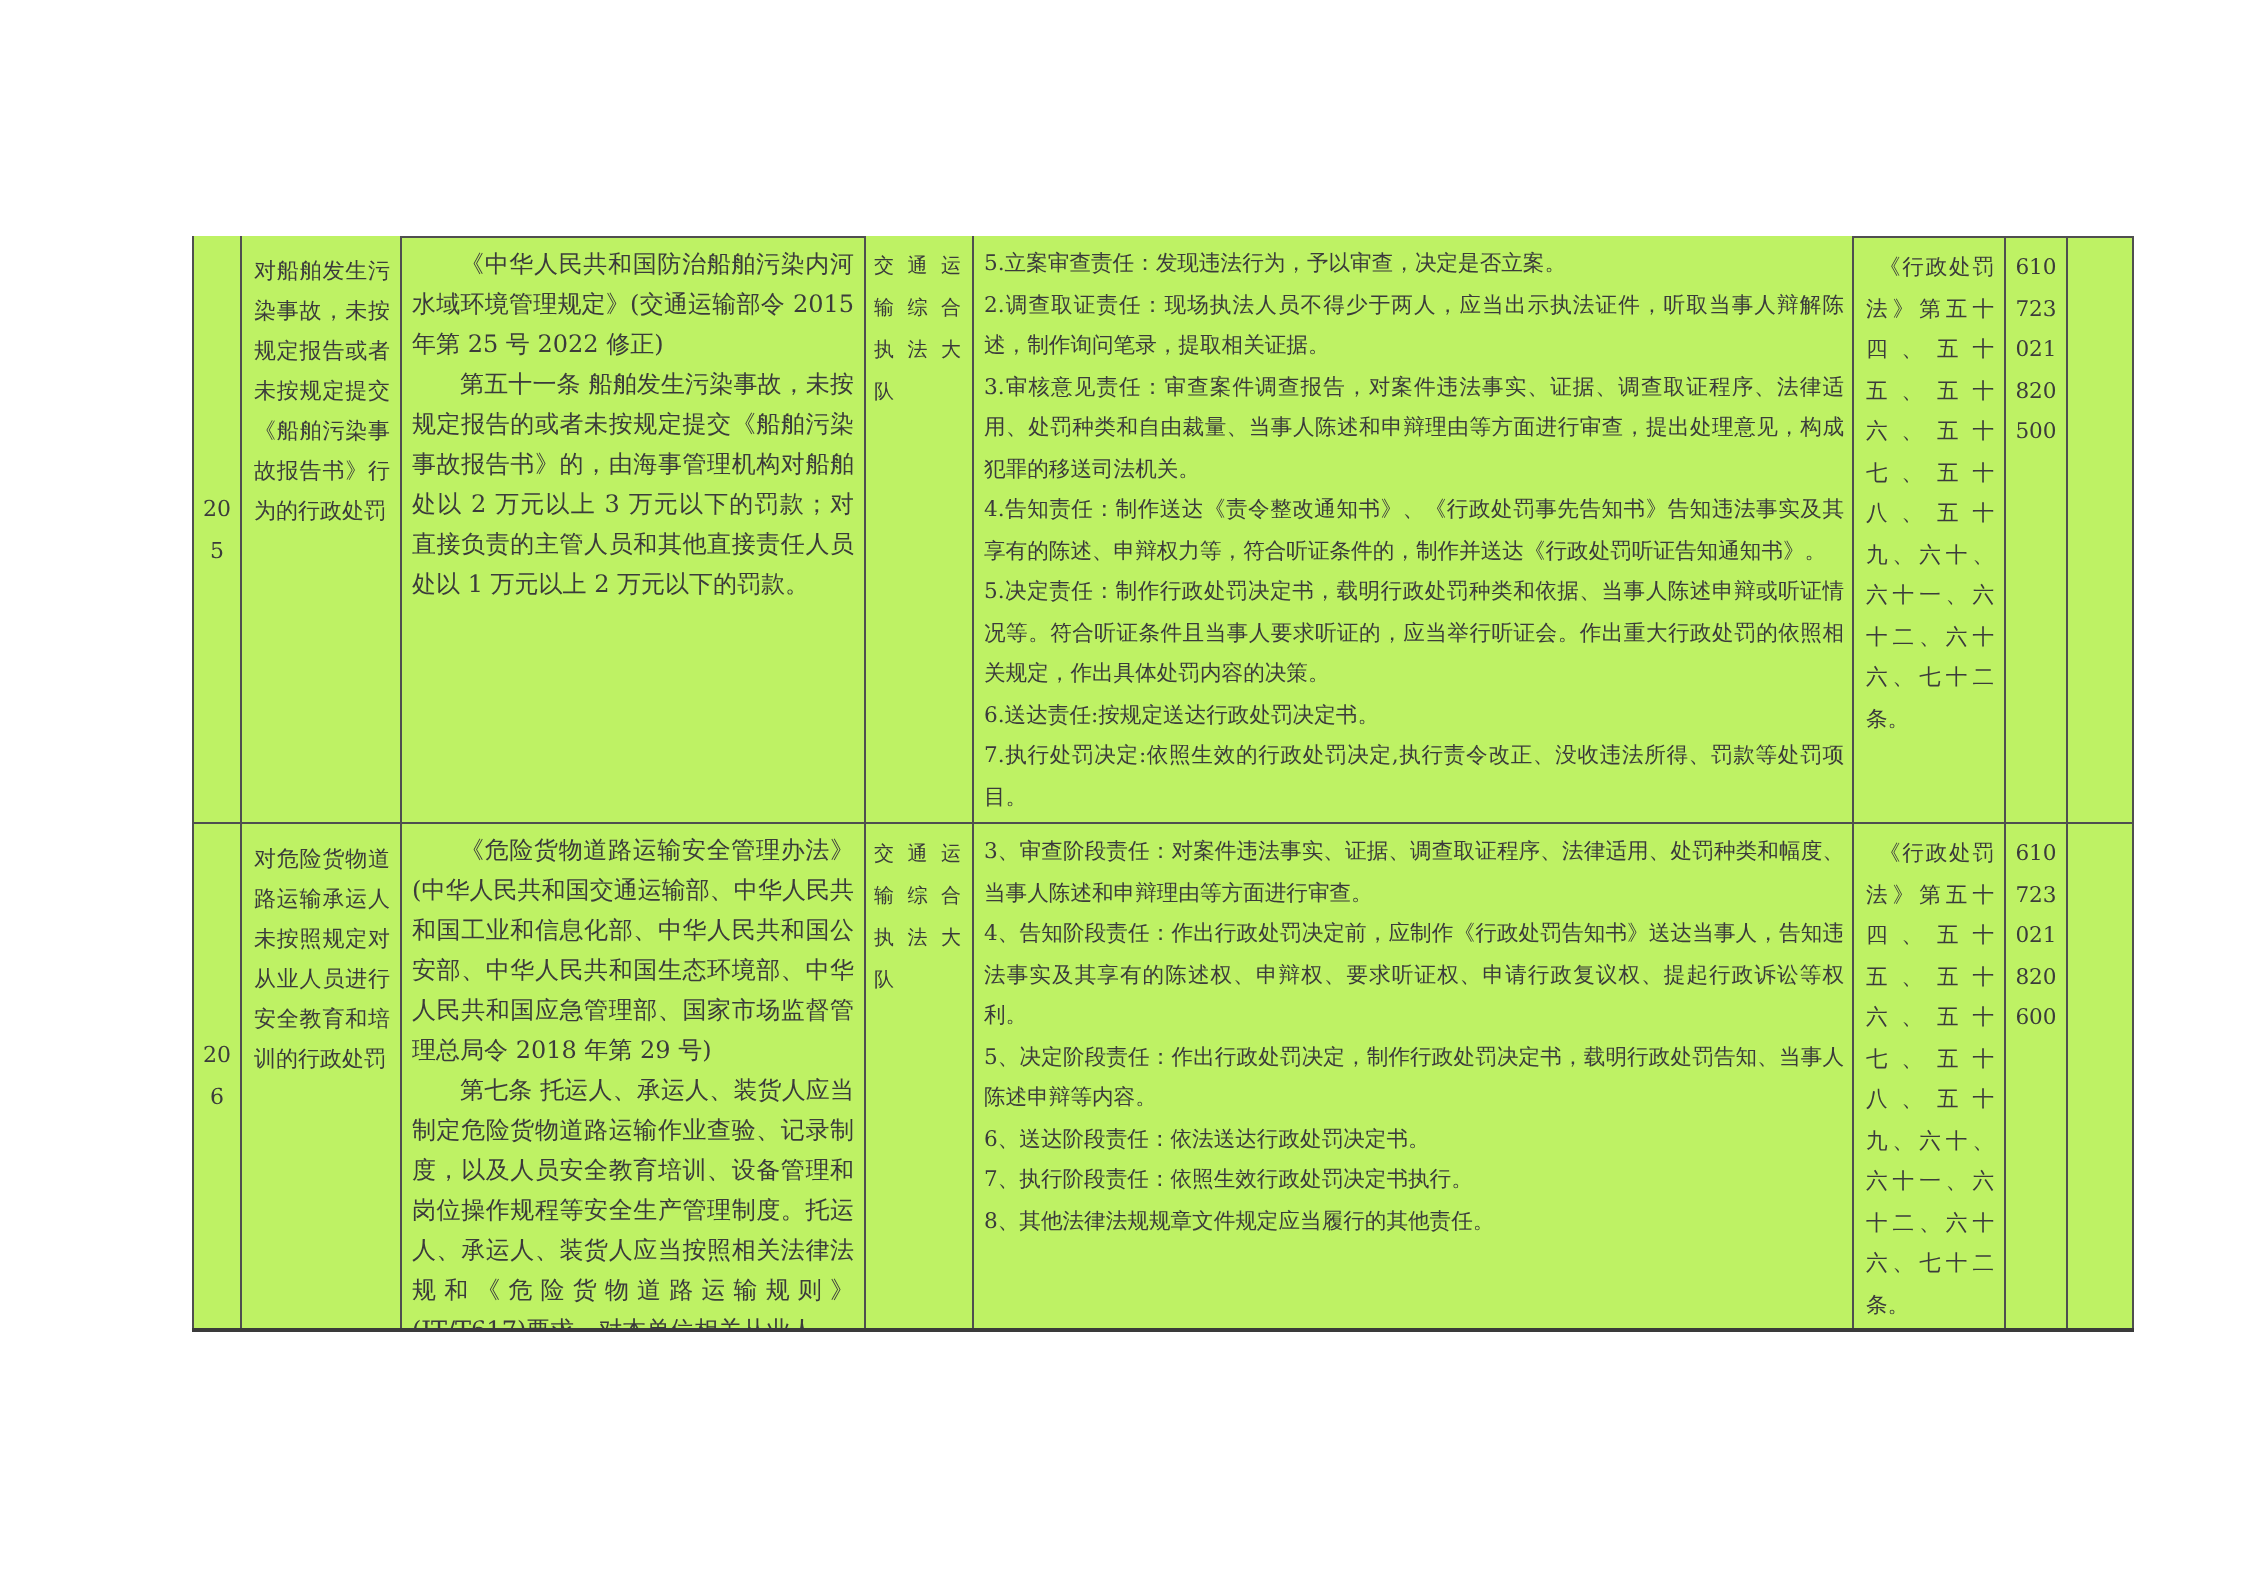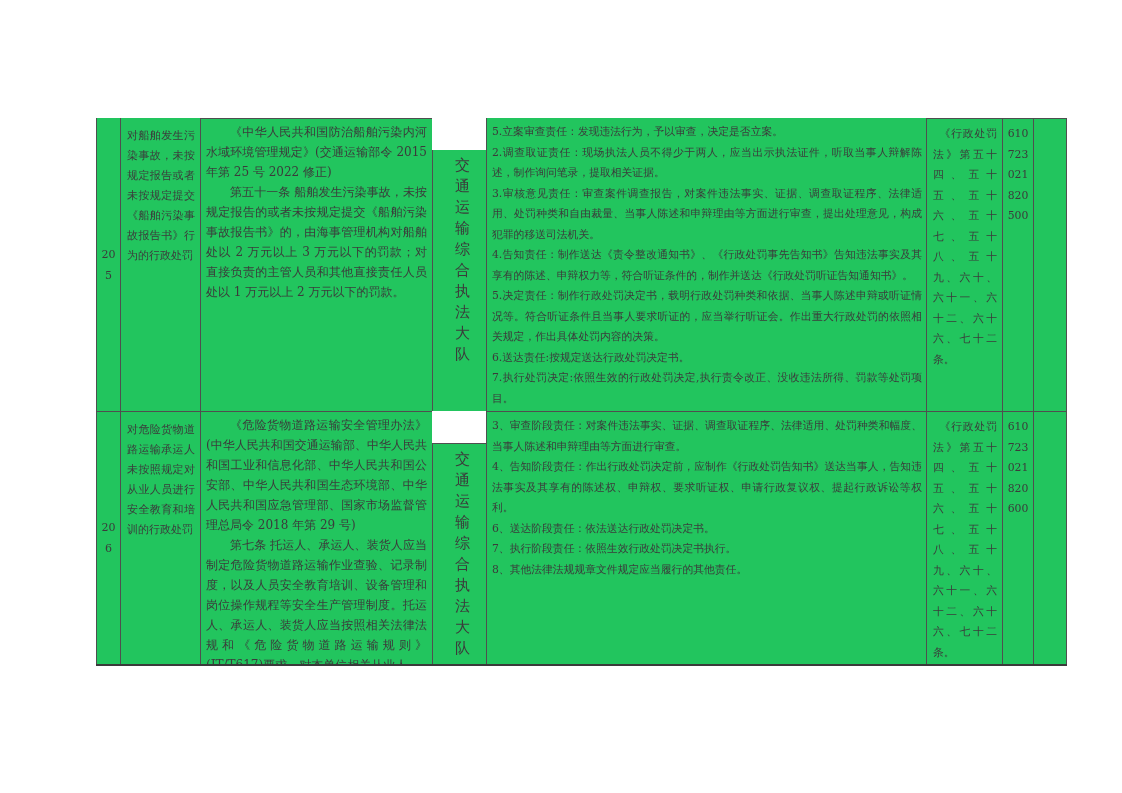--- a/index.html
+++ b/index.html
@@ -16,37 +16,37 @@
     grid-template-columns:24px 80px 232px 54px 440px 76px 31px 34px;
     grid-template-rows:293px 253px;
     border-bottom:2px solid #3a3a3a;
     box-sizing:content-box;
   }
   .trow{display:contents;}
   .cell{
     border-left:1px solid #4f4f4f;
     box-sizing:border-box;
     overflow:hidden;
-    background:#22c55e;
+    background:#bef264;
   }
   .cell.last{border-right:1px solid #4f4f4f;}
   
   .r1.boxed{border-top:1.5px solid #4f4f4f;}
   
   .r2{border-top:1.5px solid #4f4f4f;}
 
   .c-num{display:flex;align-items:center;justify-content:center;}
   .rownum{
     width:15px;font-size:11px;line-height:21px;text-align:center;
     word-break:break-all;letter-spacing:0;
   }
   .c-item{padding:8px 5px 0 6px;font-size:11px;line-height:20px;text-align:justify;}
   .c-law{padding:3px 5px 0 5px;font-size:12px;line-height:20px;text-align:justify;}
   .c-law .para{text-indent:2em;}
-  .c-agency{padding:5px 4px 0 22px;font-size:15px;line-height:21px;text-align:justify;letter-spacing:1.5px;margin-top:32px;}
+  .c-agency{padding:5px 4px 0 4px;font-size:10px;line-height:21px;text-align:justify;letter-spacing:1.5px;}
   .c-duty{padding:4px 4px 0 5px;font-size:10.8px;line-height:20.5px;text-align:justify;}
   .c-basis{padding:5px 5px 0 6px;font-size:10.8px;line-height:20.5px;text-align:justify;}
   .c-basis .para{text-indent:0.6em;}
   .c-code{padding:5px 0 0 0;font-size:10.8px;line-height:20.5px;text-align:center;}
   .c-remark{}
 </style>
 </head>
 <body>
 
 <div class="penalty-table">
@@ -100,20 +100,21 @@
     <div class="cell r2 c-law">
       <div class="para">《危险货物道路运输安全管理办法》(中华人民共和国交通运输部、中华人民共和国工业和信息化部、中华人民共和国公安部、中华人民共和国生态环境部、中华人民共和国应急管理部、国家市场监督管理总局令 2018 年第 29 号)</div>
       <div class="para">第七条 托运人、承运人、装货人应当制定危险货物道路运输作业查验、记录制度，以及人员安全教育培训、设备管理和岗位操作规程等安全生产管理制度。托运人、承运人、装货人应当按照相关法律法规和《危险货物道路运输规则》(JT/T617)要求，对本单位相关从业人</div>
     </div>
     <div class="cell r2 c-agency">
       <div>交通运输综合执法大队</div>
     </div>
     <div class="cell r2 c-duty">
       <div class="para">3、审查阶段责任：对案件违法事实、证据、调查取证程序、法律适用、处罚种类和幅度、当事人陈述和申辩理由等方面进行审查。</div>
       <div class="para">4、告知阶段责任：作出行政处罚决定前，应制作《行政处罚告知书》送达当事人，告知违法事实及其享有的陈述权、申辩权、要求听证权、申请行政复议权、提起行政诉讼等权利。</div>
+      <div class="para">5、决定阶段责任：作出行政处罚决定，制作行政处罚决定书，载明行政处罚告知、当事人陈述申辩等内容。</div>
       <div class="para">6、送达阶段责任：依法送达行政处罚决定书。</div>
       <div class="para">7、执行阶段责任：依照生效行政处罚决定书执行。</div>
       <div class="para">8、其他法律法规规章文件规定应当履行的其他责任。</div>
     </div>
     <div class="cell r2 c-basis">
       <div class="para">《行政处罚法》第五十四、五十五、五十六、五十七、五十八、五十九、六十、六十一、六十二、六十六、七十二条。</div>
     </div>
     <div class="cell r2 c-code">
       <div>610</div>
       <div>723</div>

